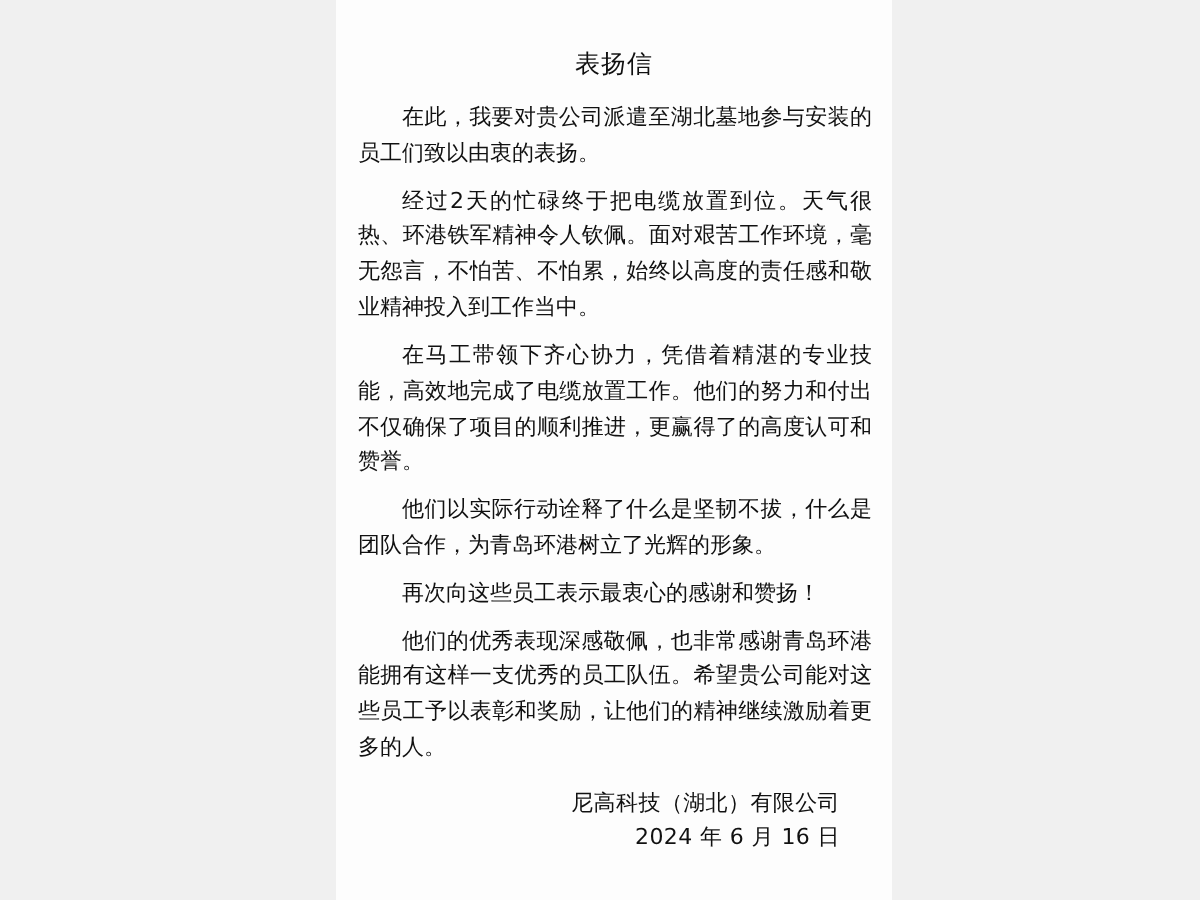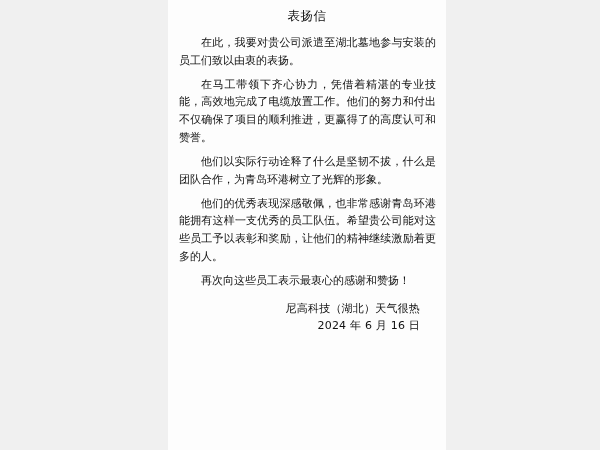--- a/index.html
+++ b/index.html
@@ -35,21 +35,21 @@
     height: 450px;
     background: #fdfdfd;
     box-sizing: border-box;
     padding: 8px 10px 0 10px;
   }
   .doc-title {
     text-align: center;
     font-size: 12.5px;
     color: #101010;
     letter-spacing: 0.5px;
-    margin: 0 0 9px 0;
+    margin: 16px 0 9px 0;
     font-weight: 500;
   }
   .salutation {
     font-size: 11px;
     color: #0e0e0e;
     line-height: 1.55;
     margin: 0 0 3px 0;
     font-weight: 600;
   }
   p.para {
@@ -80,23 +80,24 @@
 
 <div id="page">
   <div class="gutter left"></div>
   <div class="gutter right"></div>
 
   <div class="sheet">
     <div class="doc-title">表扬信</div>
 
 
     <p class="para">在此，我要对贵公司派遣至湖北墓地参与安装的员工们致以由衷的表扬。</p>
+    <p class="para">经过2天的忙碌终于把电缆放置到位。天气很热、环港铁军精神令人钦佩。面对艰苦工作环境，毫无怨言，不怕苦、不怕累，始终以高度的责任感和敬业精神投入到工作当中。</p>
     <p class="para">在马工带领下齐心协力，凭借着精湛的专业技能，高效地完成了电缆放置工作。他们的努力和付出不仅确保了项目的顺利推进，更赢得了的高度认可和赞誉。</p>
     <p class="para">他们以实际行动诠释了什么是坚韧不拔，什么是团队合作，为青岛环港树立了光辉的形象。</p>
+    <p class="para">再次向这些员工表示最衷心的感谢和赞扬！</p>
     <p class="para">他们的优秀表现深感敬佩，也非常感谢青岛环港能拥有这样一支优秀的员工队伍。希望贵公司能对这些员工予以表彰和奖励，让他们的精神继续激励着更多的人。</p>
-    <p class="para">再次向这些员工表示最衷心的感谢和赞扬！</p>
 
     <div class="signature">
-      <div class="sig-company">尼高科技（湖北）天气很热</div>
+      <div class="sig-company">尼高科技（湖北）有限公司</div>
       <div class="sig-date">2024 年 6 月 16 日</div>
     </div>
   </div>
 </div>
 
 </body></html>

